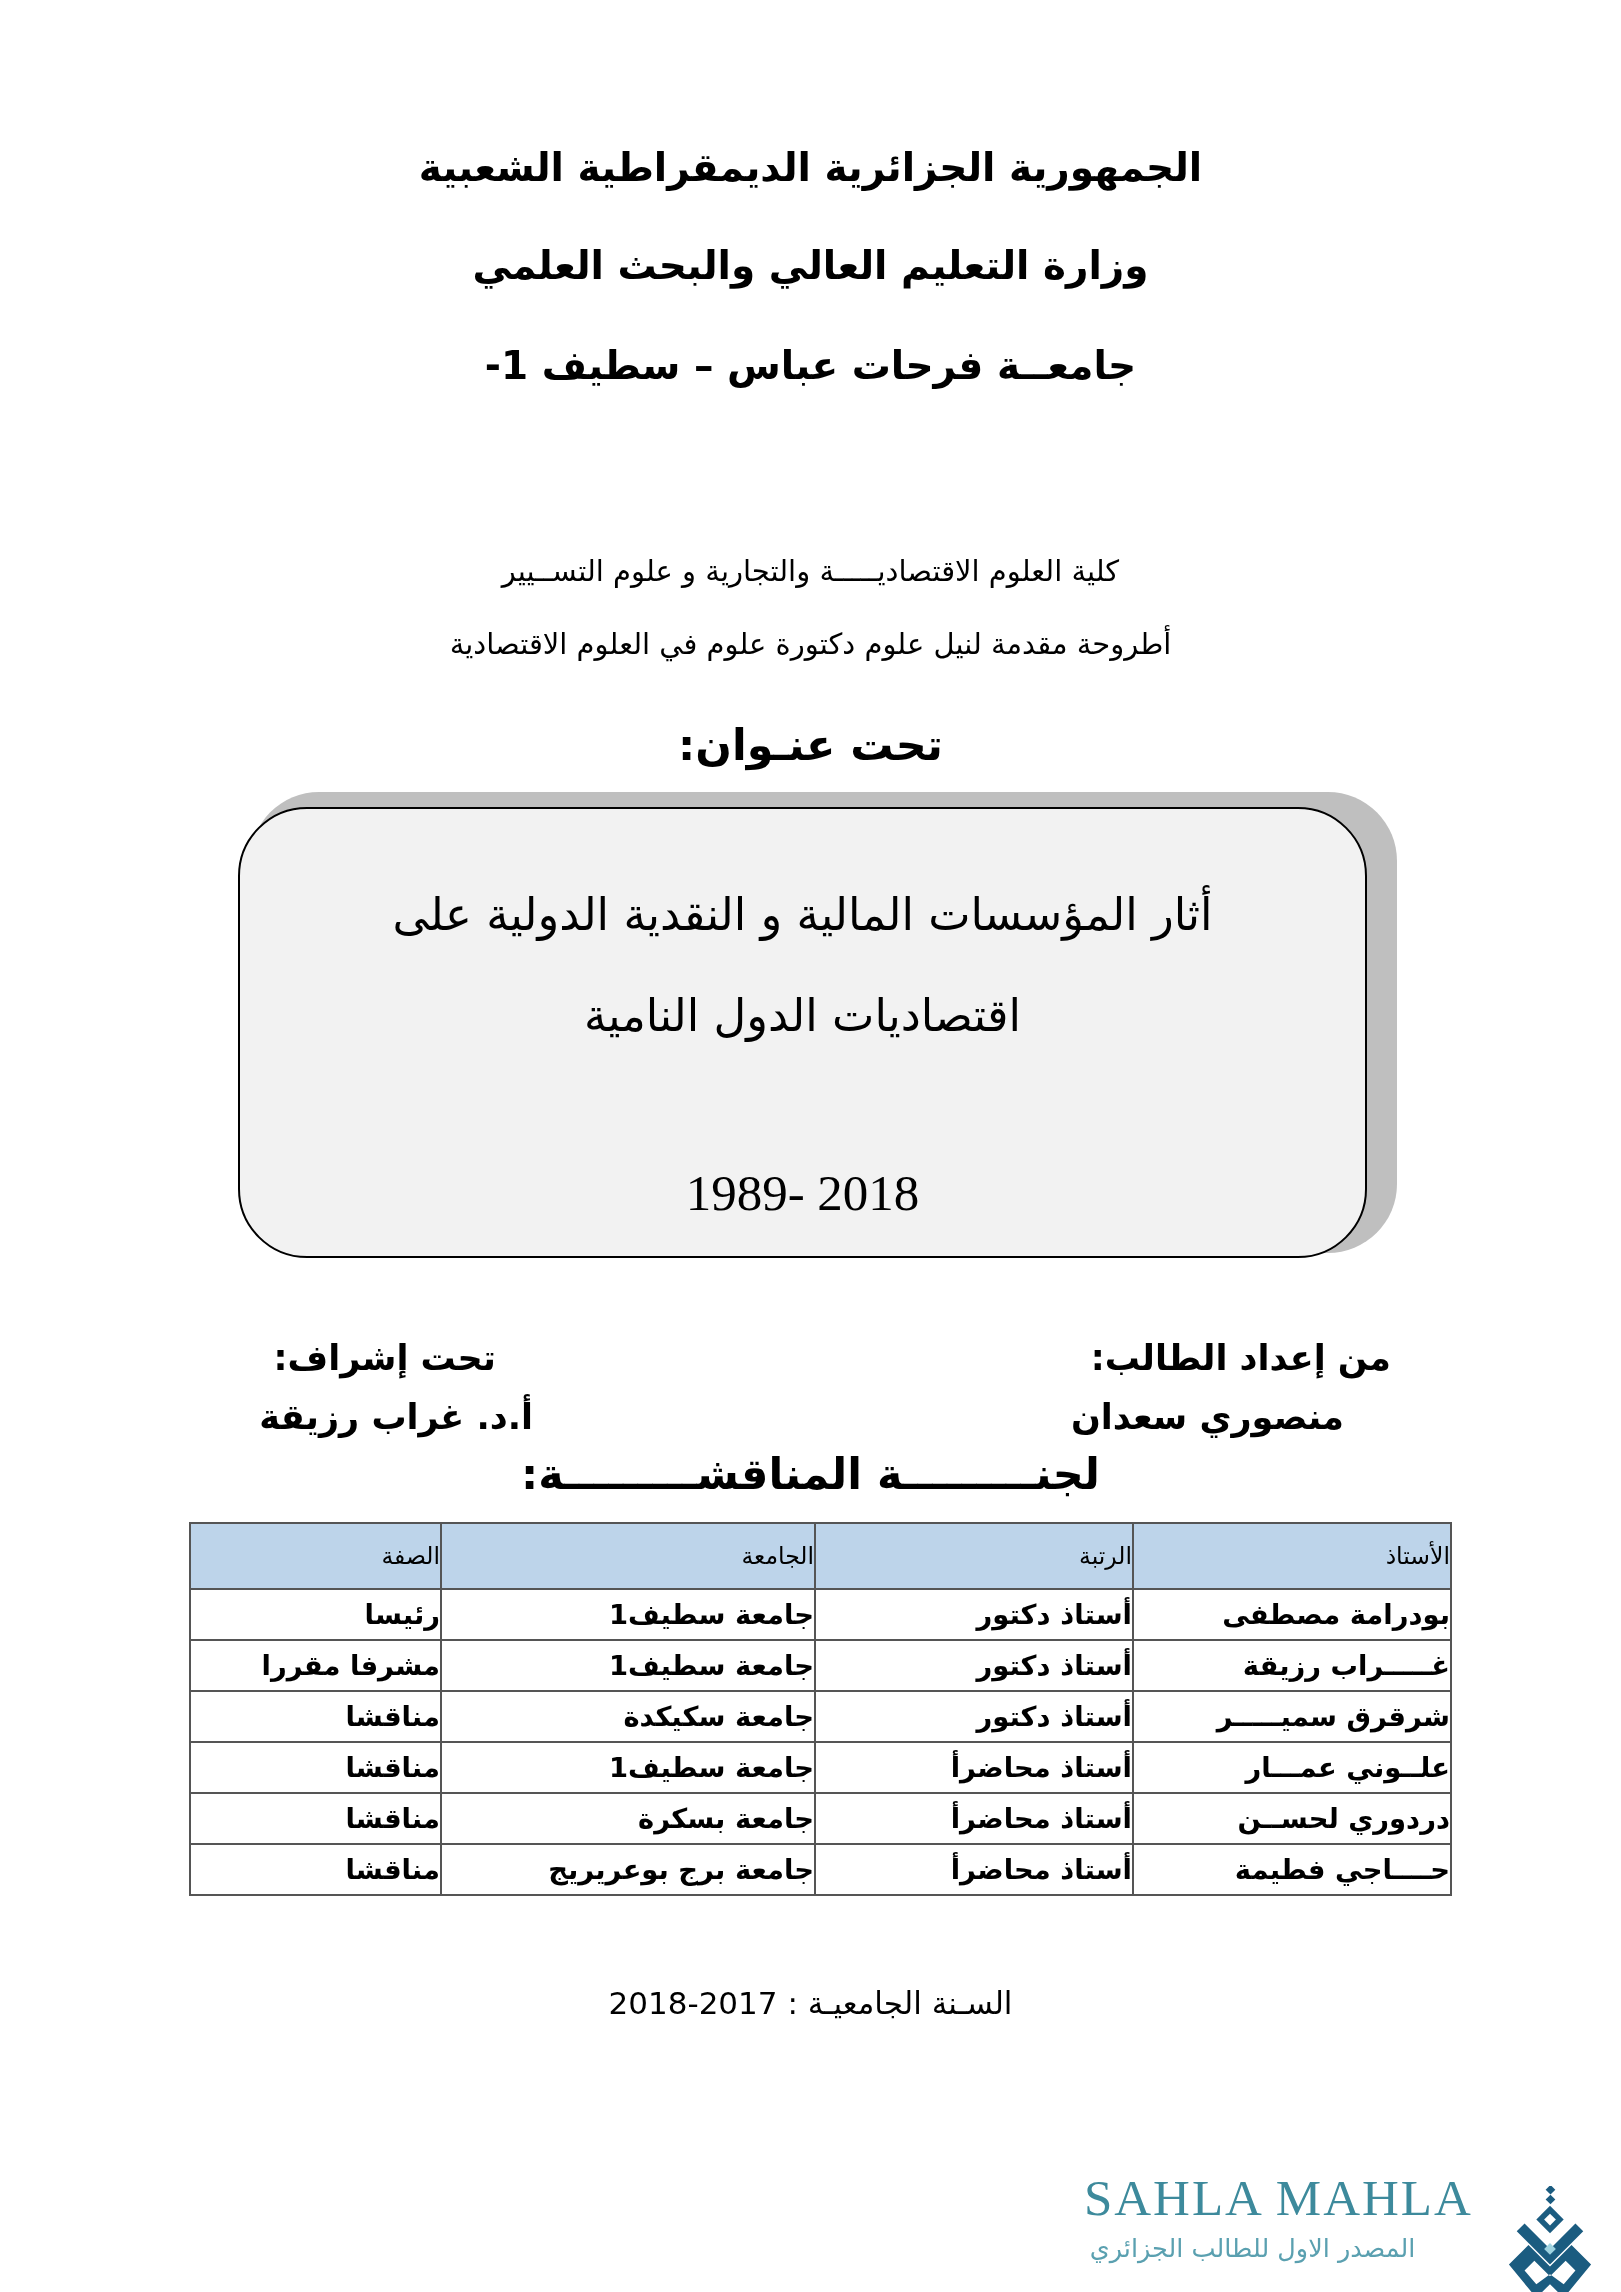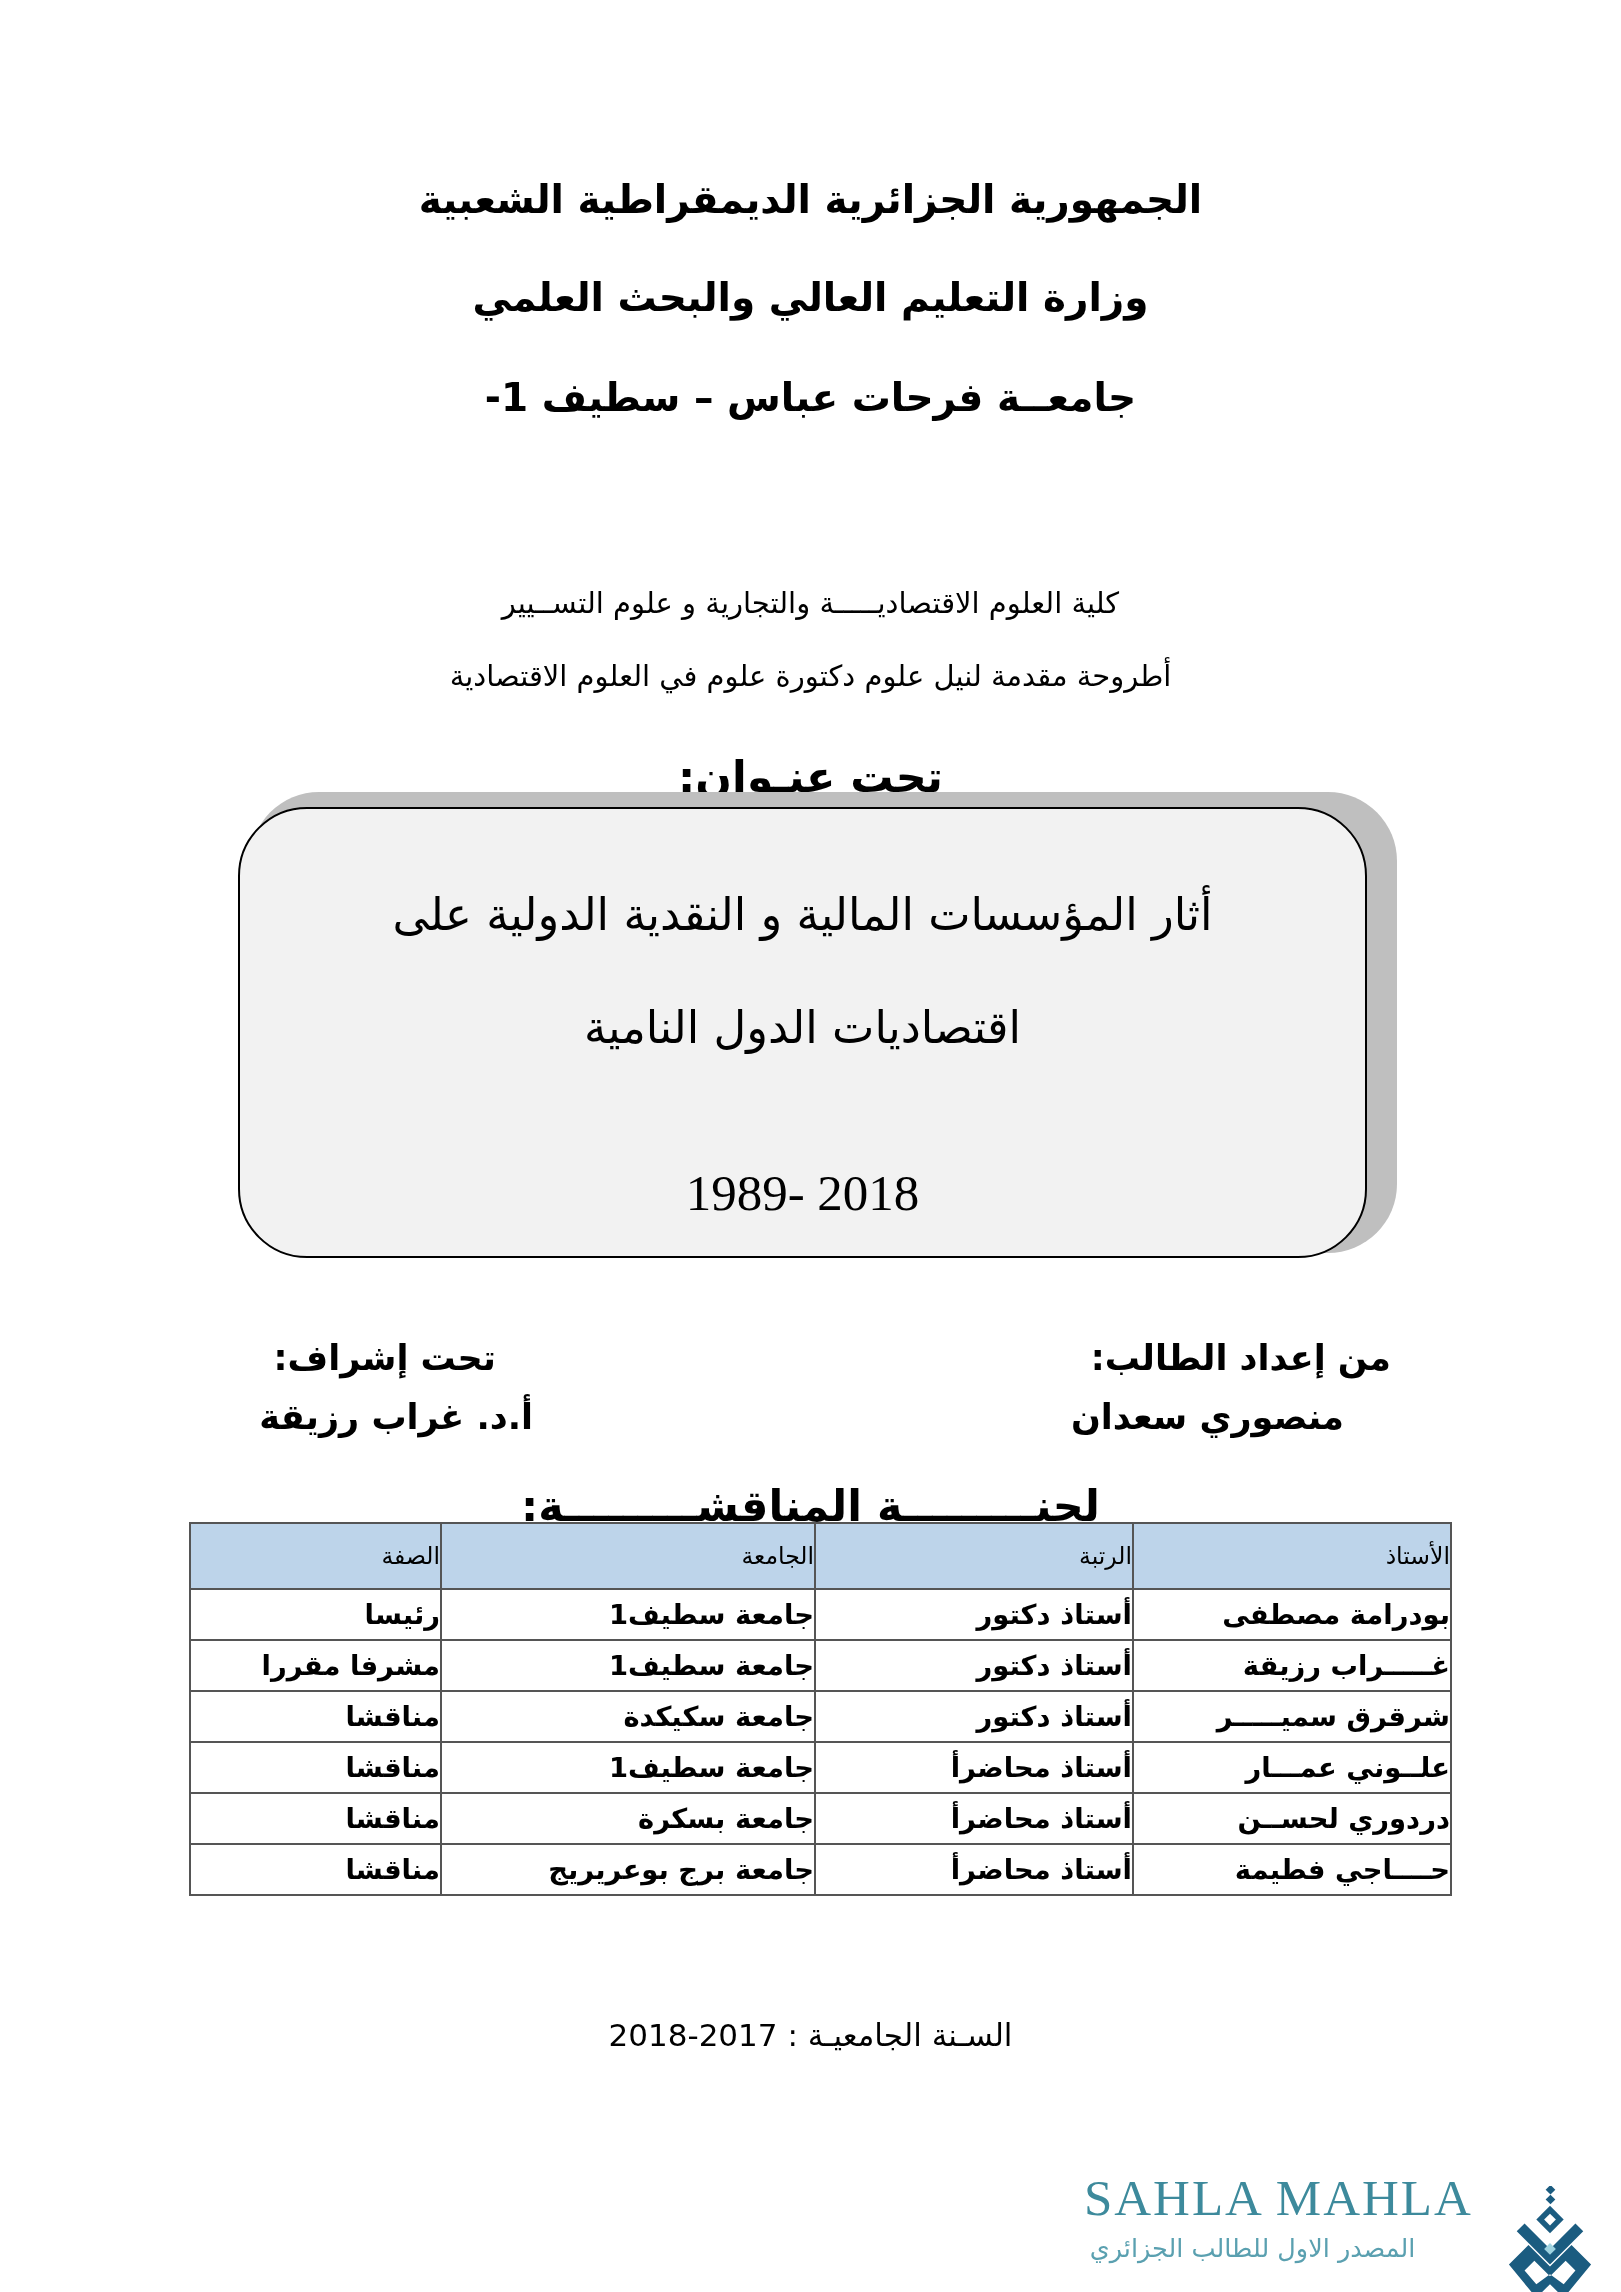--- a/index.html
+++ b/index.html
@@ -1,30 +1,30 @@
 <!DOCTYPE html>
 <html lang="ar" dir="rtl"><head>
 <meta charset="utf-8">
 <style>
   html, body { margin:0; padding:0; background:#ffffff; }
   body { width:1621px; height:2293px; position:relative; overflow:hidden;
          font-family:"DejaVu Sans", sans-serif; color:#000; }
   .abs { position:absolute; }
-  .center-line { left:0; width:1621px; text-align:center; direction:rtl;margin-top:32px; }
+  .center-line { left:0; width:1621px; text-align:center; direction:rtl; }
   .hdr { font-weight:bold; font-size:39px; font-family:"DejaVu Sans", sans-serif; }
   .fac { font-size:29px; font-family:"DejaVu Sans", sans-serif; }
   .under-title { font-size:43px; font-weight:bold; }
   
   .box-shadow { left:250px; top:792px; width:1147px; height:461px; background:#bfbfbf;
                 border-radius:69px; }
   .box { left:238px; top:807px; width:1129px; height:451px; background:#f2f2f2;
          border:2px solid #000; border-radius:69px; box-sizing:border-box;
          text-align:center; direction:rtl; }
   .box .t1 { position:absolute; left:0; right:0; top:67px; font-size:45px;margin-top:12px; }
-  .box .t2 { position:absolute; left:0; right:0; top:192px; font-size:45px; }
+  .box .t2 { position:absolute; left:0; right:0; top:180px; font-size:45px; }
   .box .t3 { position:absolute; left:0; right:0; top:276px; font-size:37px; }
   .box .t4 { position:absolute; left:0; right:0; top:355px; font-size:51px;
              font-family:"Liberation Serif", serif; direction:ltr; }
   .lbl { font-size:35px; font-weight:bold; direction:rtl; white-space:nowrap; }
   .committee { font-size:43px; font-weight:bold; direction:rtl; }
   table.jury { position:absolute; left:189px; top:1522px; width:1263px; border-collapse:collapse;
                direction:rtl; }
   table.jury th, table.jury td { border:2px solid #555; text-align:right; padding:0; }
   table.jury th { background:#bdd4ea; height:64px; font-size:23.5px; font-weight:normal; }
   table.jury td { height:49px; font-size:27.4px; font-weight:bold; background:#fff; }

